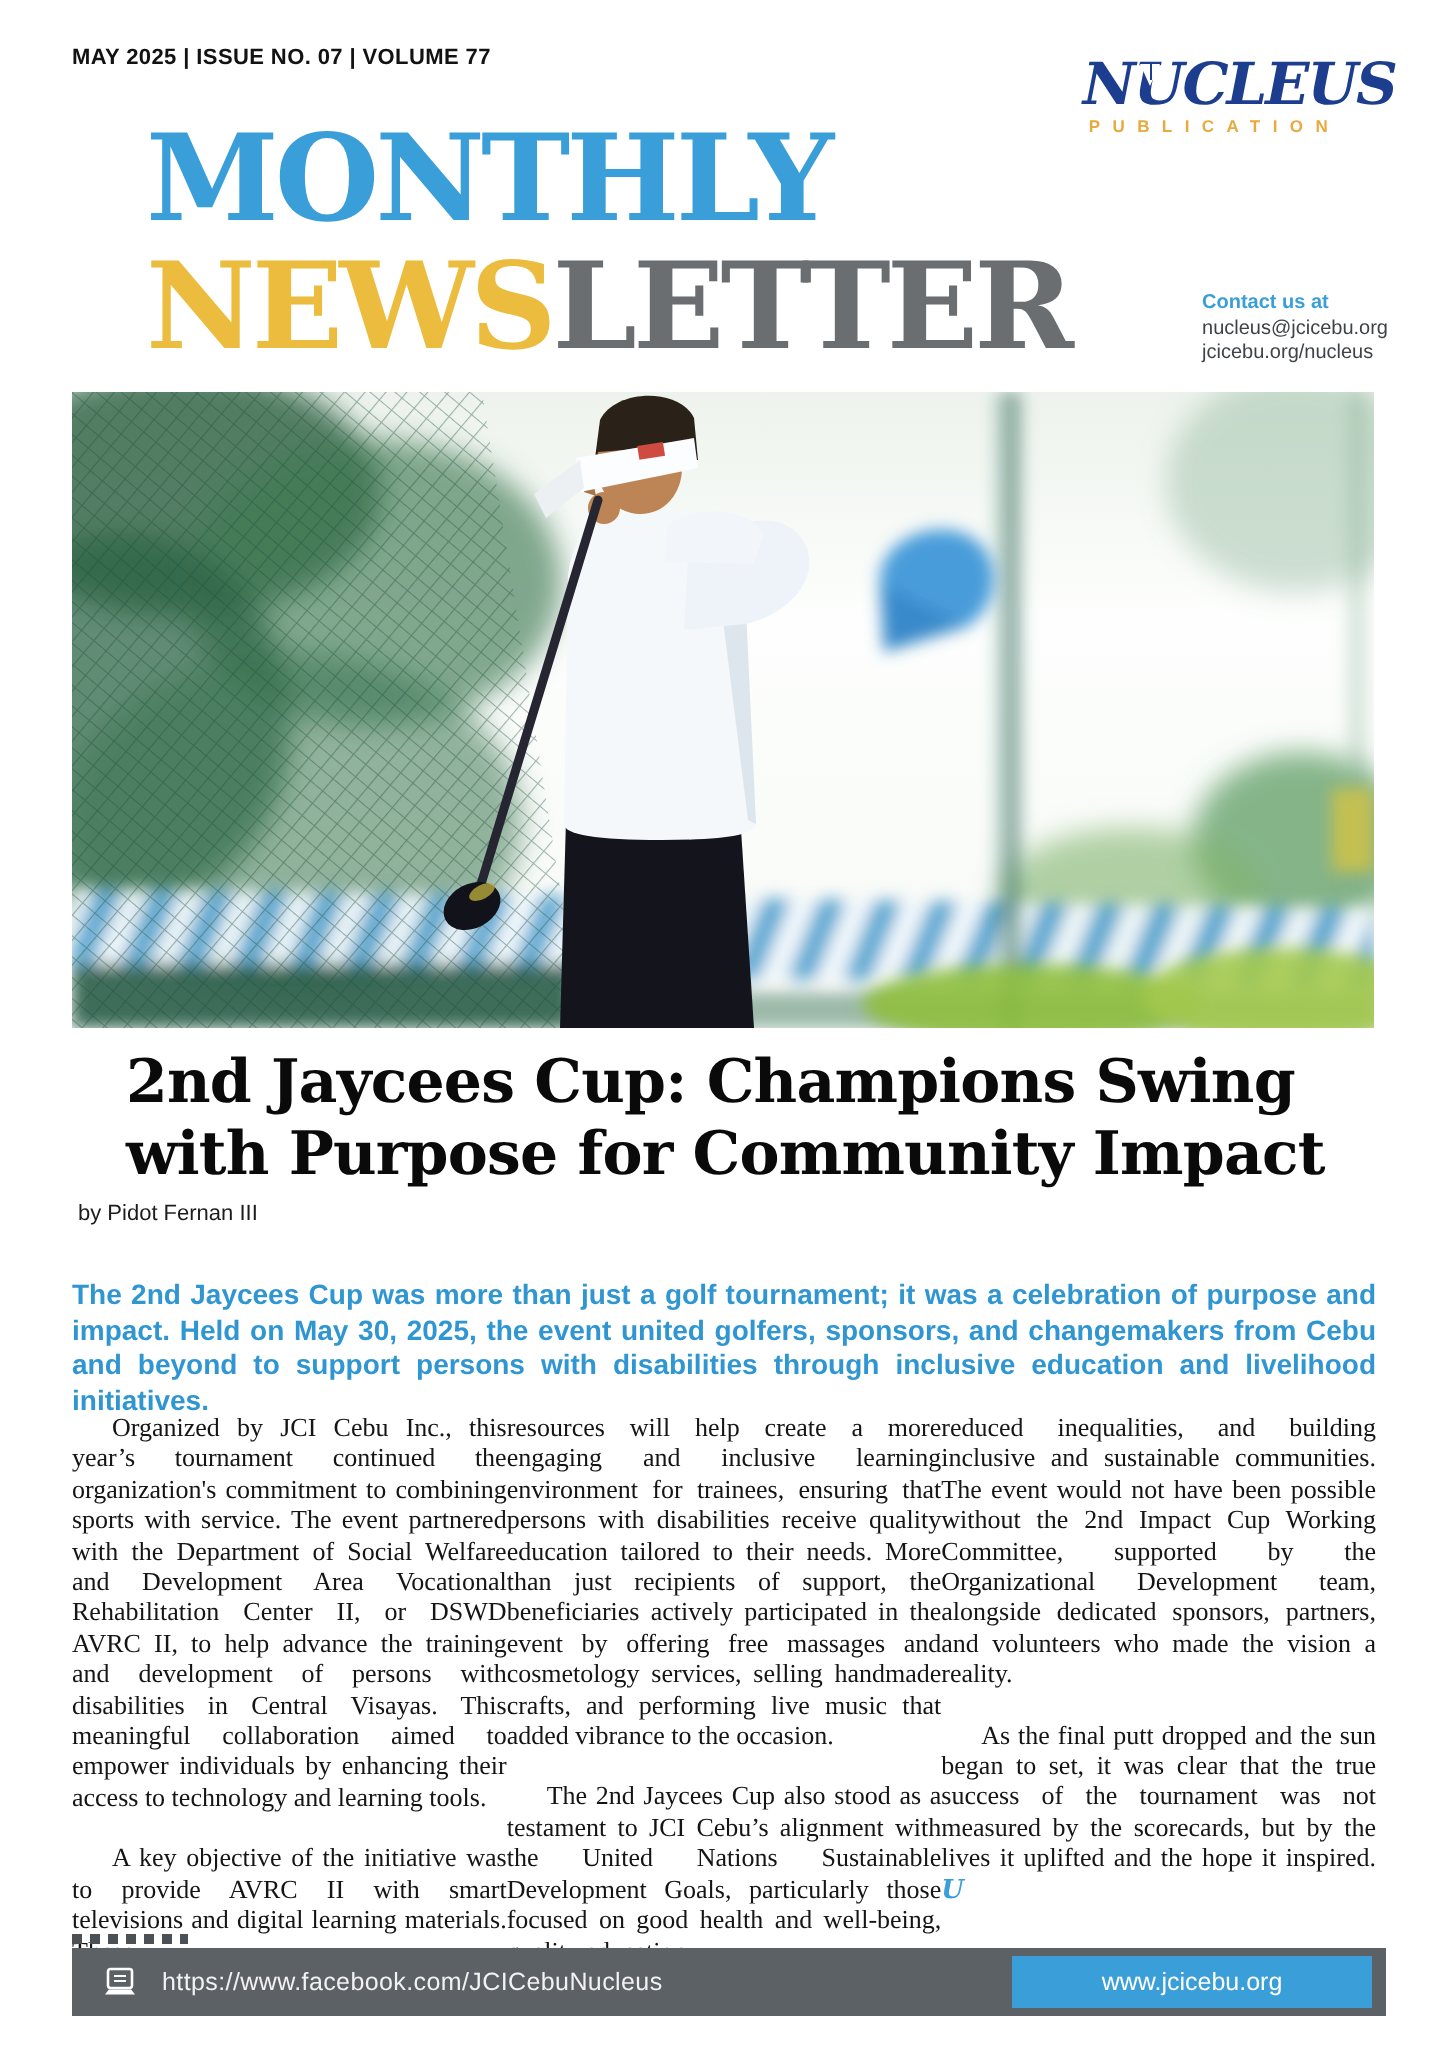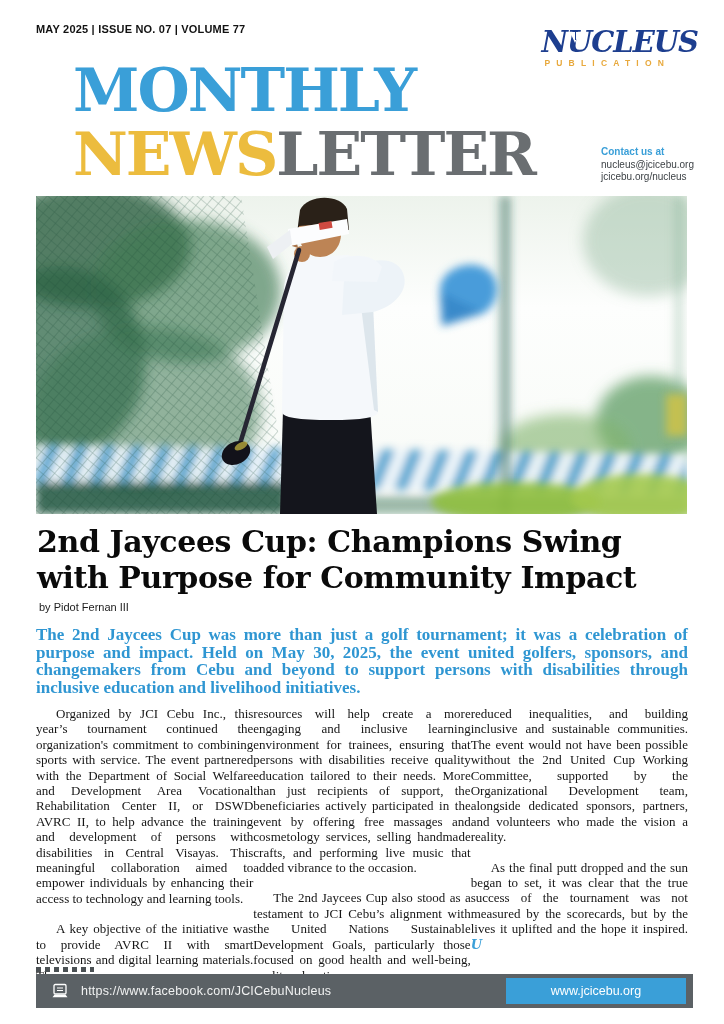--- a/index.html
+++ b/index.html
@@ -23,23 +23,23 @@
   .masthead .letter { color:var(--title-gray,#6A6E71);text-align:center; }
 
   .contact { position:absolute; top:146px; right:30px; text-align:left; font-size:10px; line-height:12.5px; color:#3e4347; }
   .contact .label { color:var(--accent-blue,#3A9FD8); font-weight:bold; }
 
   
   .photo { position:absolute; top:196px; left:36px; width:651px; height:318px; overflow:hidden; background:#f4f8f3; }
 
   
   .headline { position:absolute; top:524px; left:37px; width:660px; font-family:"DejaVu Serif", serif; font-weight:bold; font-size:30px; line-height:36px; letter-spacing:-.4px; color:#0a0a0a; }
-  .headline span { display:block; }
+  .headline span { display:block;margin-left:26px; }
   .byline { position:absolute; top:601px; left:39px; font-size:11px; color:#1c1c1c; }
-  .lead { position:absolute; top:626px; left:36px; width:652px; font-weight:bold; font-size:17px; line-height:17.6px; text-align:justify; color:var(--lead-blue,#2F96D2);font-family:Liberation Serif, serif; }
+  .lead { position:absolute; top:639px; left:36px; width:652px; font-weight:bold; font-size:14px; line-height:17.6px; text-align:justify; color:var(--lead-blue,#2F96D2); }
 
   .columns { position:absolute; top:706px; left:36px; width:652px; display:grid; grid-template-columns:1fr 1fr 1fr; font-family:"Liberation Serif", serif; font-size:13px; line-height:15.4px; text-align:justify; color:var(--text-dark,#151515); }
   .columns p + p { margin-top:15px; }
   .columns p.indent { text-indent:20px; }
   .end-mark { color:var(--accent-blue,#3A9FD8); font-family:"DejaVu Serif", serif; font-style:italic; font-weight:bold; }
 
   
   .footer-bar { position:absolute; left:36px; right:31px; bottom:16px; height:34px; background:var(--footer-gray,#5B6165); display:flex; align-items:center; color:#fff; }
   .footer-dots { position:absolute; top:-7px; left:0; width:58px; height:5px; background:repeating-linear-gradient(90deg,#4b5154 0 5px, transparent 5px 9px); }
   .laptop-icon { margin-left:14px; flex:0 0 auto; display:block; }
@@ -165,21 +165,21 @@
   <div class="columns">
     <div class="col">
       <p class="indent">Organized by JCI Cebu Inc., this year’s tournament continued the organization's commitment to combining sports with service. The event partnered with the Department of Social Welfare and Development Area Vocational Rehabilitation Center II, or DSWD AVRC II, to help advance the training and development of persons with disabilities in Central Visayas. This meaningful collaboration aimed to empower individuals by enhancing their access to technology and learning tools.</p>
       <p class="indent">A key objective of the initiative was to provide AVRC II with smart televisions and digital learning materials. These</p>
     </div>
     <div class="col">
       <p>resources will help create a more engaging and inclusive learning environment for trainees, ensuring that persons with disabilities receive quality education tailored to their needs. More than just recipients of support, the beneficiaries actively participated in the event by offering free massages and cosmetology services, selling handmade crafts, and performing live music that added vibrance to the occasion.</p>
       <p class="indent">The 2nd Jaycees Cup also stood as a testament to JCI Cebu’s alignment with the United Nations Sustainable Development Goals, particularly those focused on good health and well-being, quality education,</p>
     </div>
     <div class="col">
-      <p>reduced inequalities, and building inclusive and sustainable communities. The event would not have been possible without the 2nd United Cup Working Committee, supported by the Organizational Development team, alongside dedicated sponsors, partners, and volunteers who made the vision a reality.</p>
+      <p>reduced inequalities, and building inclusive and sustainable communities. The event would not have been possible without the 2nd Impact Cup Working Committee, supported by the Organizational Development team, alongside dedicated sponsors, partners, and volunteers who made the vision a reality.</p>
       <p class="indent"><span>As the final putt dropped and the sun began to set, it was clear that the true success of the tournament was not measured by the scorecards, but by the lives it uplifted and the hope it inspired.</span> <span class="end-mark">U</span></p>
     </div>
   </div>
 
   <div class="footer-bar">
     <div class="footer-dots"></div>
     <svg class="laptop-icon" width="20" height="17" viewBox="0 0 20 17">
       <rect x="4" y="1.5" width="12" height="9.5" rx="1.2" fill="none" stroke="#ffffff" stroke-width="1.3"></rect>
       <path d="M7 5H13 M7 7.5H13" stroke="#ffffff" stroke-width="1"></path>
       <path d="M2.5 14.2 H17.5 L15.6 11.8 H4.4 Z" fill="#ffffff"></path>

